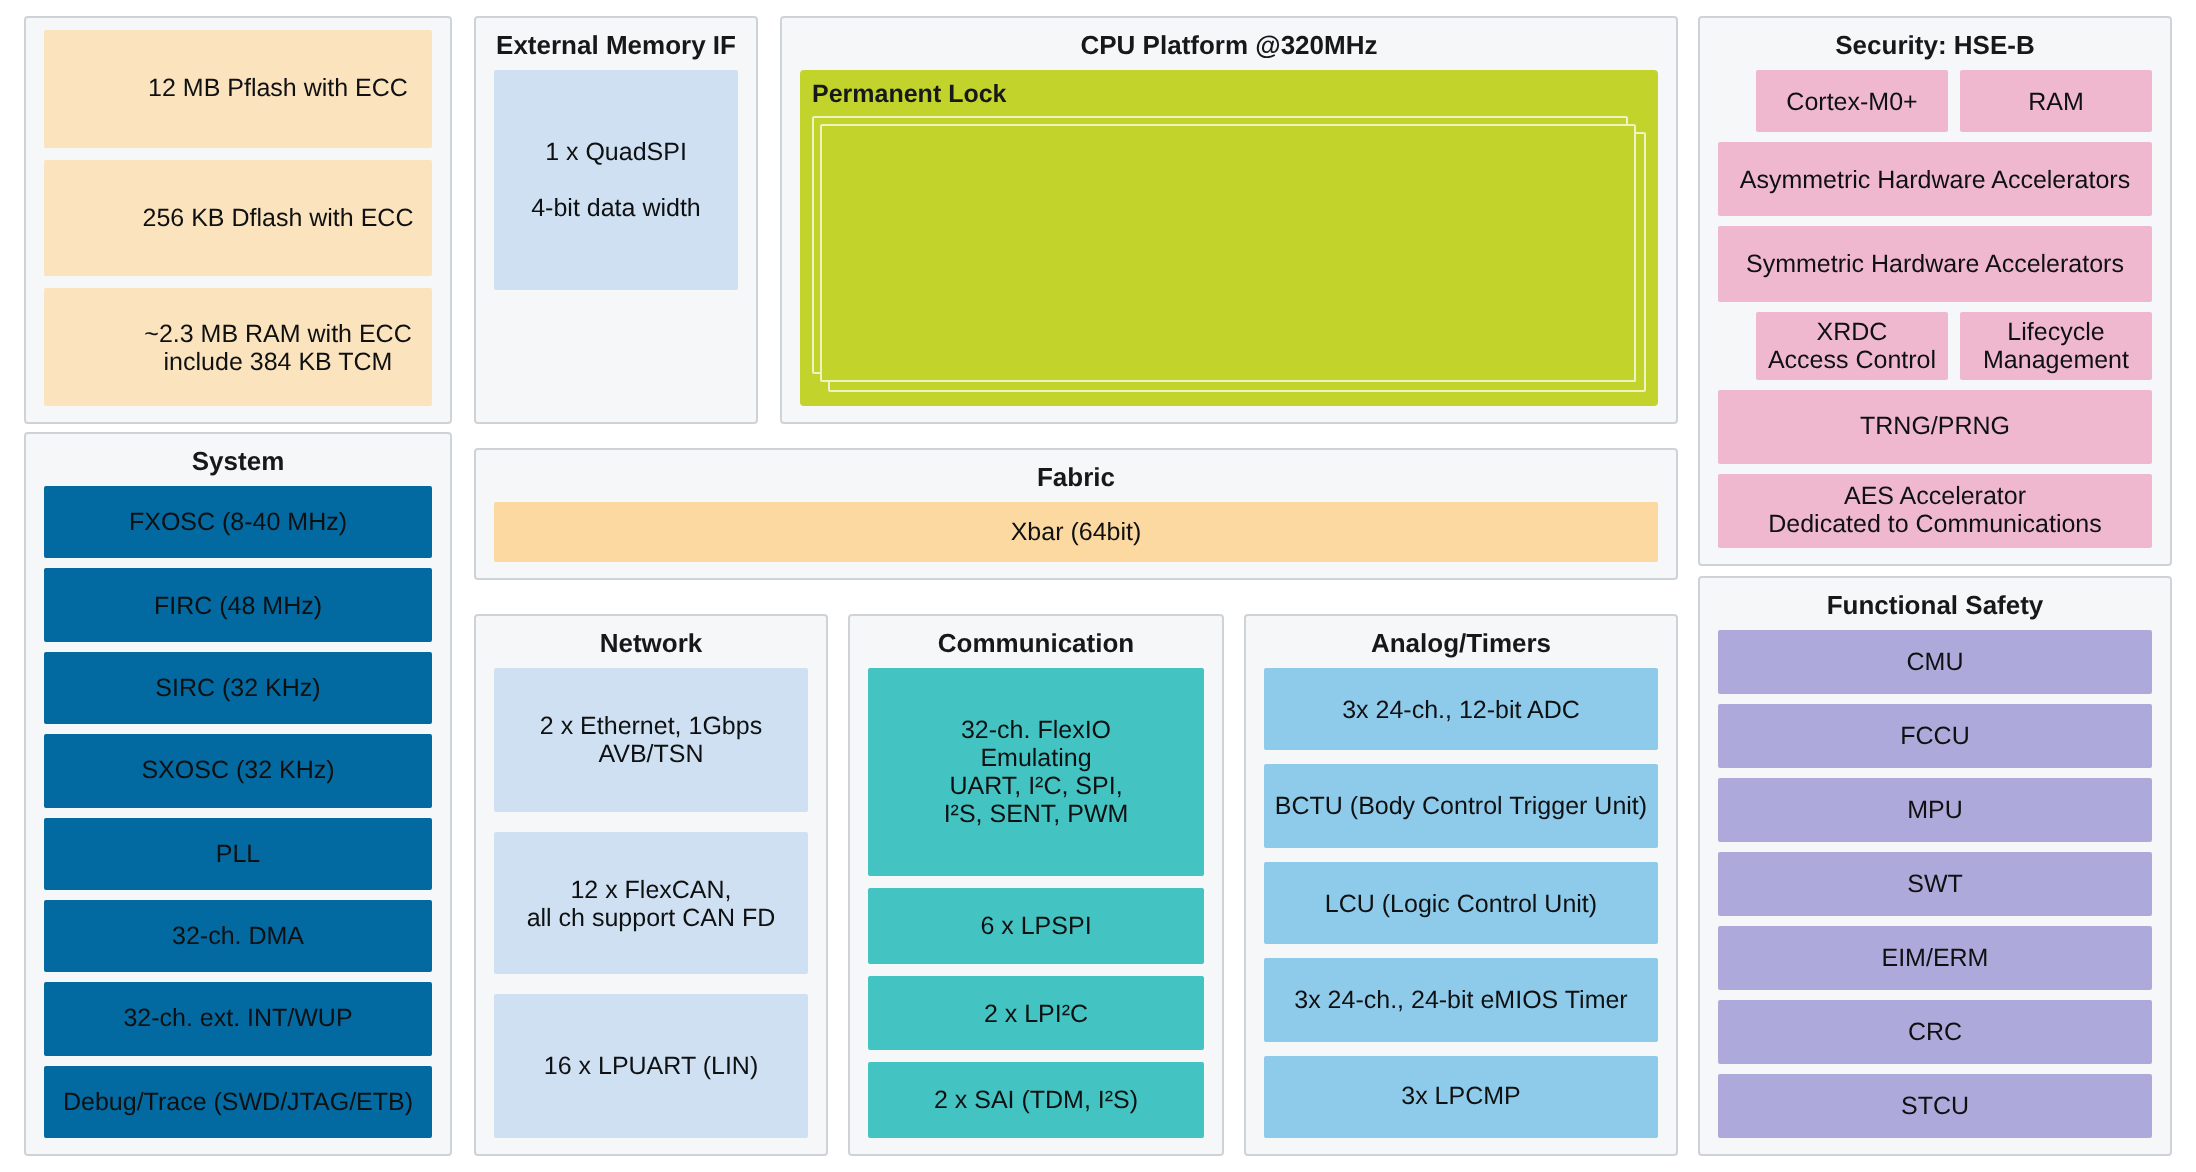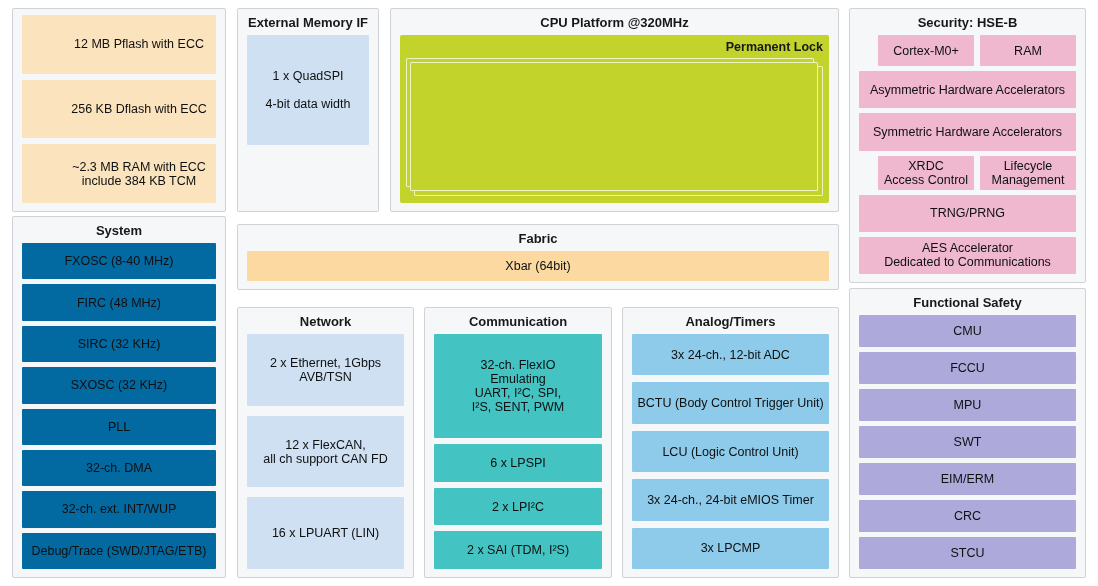--- a/index.html
+++ b/index.html
@@ -87,21 +87,21 @@
     border-radius: 2px;
     padding: 5px 6px 7px 6px;
     display: flex;
     flex-direction: column;
     min-width: 0;
   }
   .core-title {
     font-size: 12.5px;
     font-weight: bold;
     color: #16181a;
-    text-align: right;
+    text-align: left;
     line-height: 14px;
     padding-bottom: 4px;
     flex: none;
   }
   
   .core-stack {
     position: relative;
     flex: 1 1 auto;
     min-height: 0;
   }

